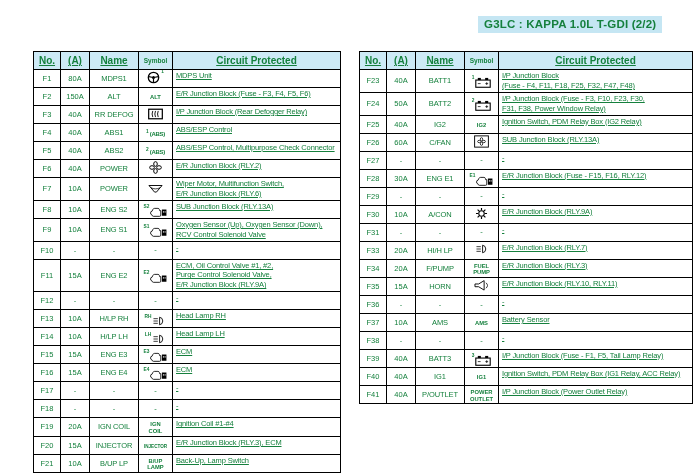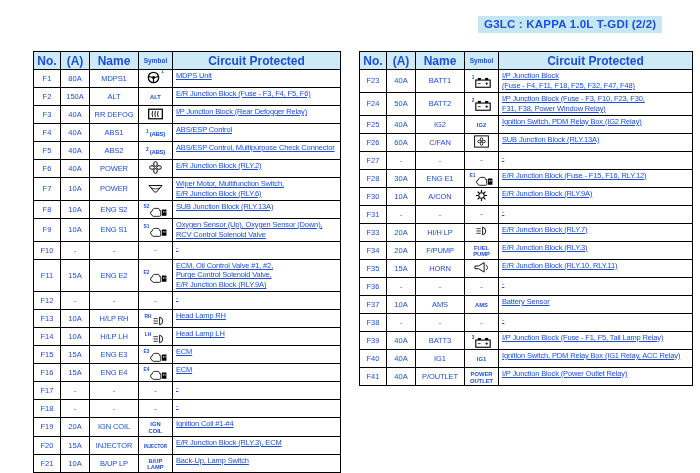--- a/index.html
+++ b/index.html
@@ -1,24 +1,24 @@
 <!DOCTYPE html>
 <html style="--title-bg: #c5e6f3; --header-bg: #cdeaf6;"><head>
 <meta charset="utf-8">
 <style>
   html,body{margin:0;padding:0;background:#fff;}
   .page{position:relative;width:700px;height:473px;background:#ffffff;overflow:hidden;
-        font-family:"Liberation Sans", sans-serif;color:#1d4ed8;}
+        font-family:"Liberation Sans", sans-serif;color:#15803d;}
   .page-title{position:absolute;top:16px;left:478px;background:var(--title-bg,#c5e6f3);
         font-weight:bold;font-size:11.5px;padding:2px 6px 3px 6px;letter-spacing:.2px;white-space:nowrap;}
   .tables-wrap{position:absolute;top:51px;left:33px;display:flex;gap:18px;align-items:flex-start;}
   table.fusetable{border-collapse:collapse;border:1.5px solid #000;table-layout:fixed;background:#fff;}
   table.fusetable th,table.fusetable td{border:1px solid #000;padding:1px 3px;overflow:hidden;}
   table.fusetable th{background:var(--header-bg,#cdeaf6);height:15px;padding:1px 1px;}
-  .th-main{font-size:12px;font-weight:bold;}
+  .th-main{font-size:10px;font-weight:bold;text-decoration:underline;}
   .th-symbol{font-size:6.5px;font-weight:bold;}
   .t-left{width:308px;}
   .t-right{width:334px;}
   col.c-no{width:27px;} col.c-amp{width:29px;} col.c-name{width:49px;} col.c-sym{width:34px;}
   td{font-size:7.5px;height:15px;vertical-align:middle;}
   td.c-no,td.c-amp,td.c-name,td.c-sym{text-align:center;}
   td.c-name{letter-spacing:-.1px;}
   td.c-circ{text-align:left;vertical-align:top;padding-top:2px;letter-spacing:-.15px;}
   td.c-circ .line{white-space:nowrap;line-height:1.32;text-decoration:underline;}
   .symwrap{display:inline-flex;align-items:flex-start;justify-content:center;line-height:1;}
@@ -492,20 +492,33 @@
                     <rect x="21" y="6" width="8" height="11" fill="#000"></rect>
                     <rect x="22.8" y="9" width="1.6" height="2.4" fill="#fff"></rect>
                     <rect x="25.8" y="9" width="1.6" height="2.4" fill="#fff"></rect>
                   </svg></span>
               </span></td>
             <td class="c-circ">
               <div class="line">E/R Junction Block (Fuse - F15, F16, RLY.12)</div>
             </td>
           </tr>
           <tr>
+            <td class="c-no">F29</td>
+            <td class="c-amp">-</td>
+            <td class="c-name">-</td>
+            <td class="c-sym"><span class="symwrap">
+                <span class="symtext dash">
+                  <div>-</div>
+                </span>
+              </span></td>
+            <td class="c-circ">
+              <div class="line">-</div>
+            </td>
+          </tr>
+          <tr>
             <td class="c-no">F30</td>
             <td class="c-amp">10A</td>
             <td class="c-name">A/CON</td>
             <td class="c-sym"><span class="symwrap">
                 <span class="icon"><svg width="13" height="13" viewBox="0 0 20 20">
                     <circle cx="10" cy="10" r="4.2" fill="none" stroke="#000" stroke-width="1.6"></circle>
                     <g stroke="#000" stroke-width="1.8">
                       <path d="M10 1.5 V5 M10 15 V18.5 M1.5 10 H5 M15 10 H18.5 M4 4 l2.4 2.4 M13.6 13.6 L16 16 M16 4 l-2.4 2.4 M6.4 13.6 L4 16"></path>
                     </g>
                   </svg></span>

